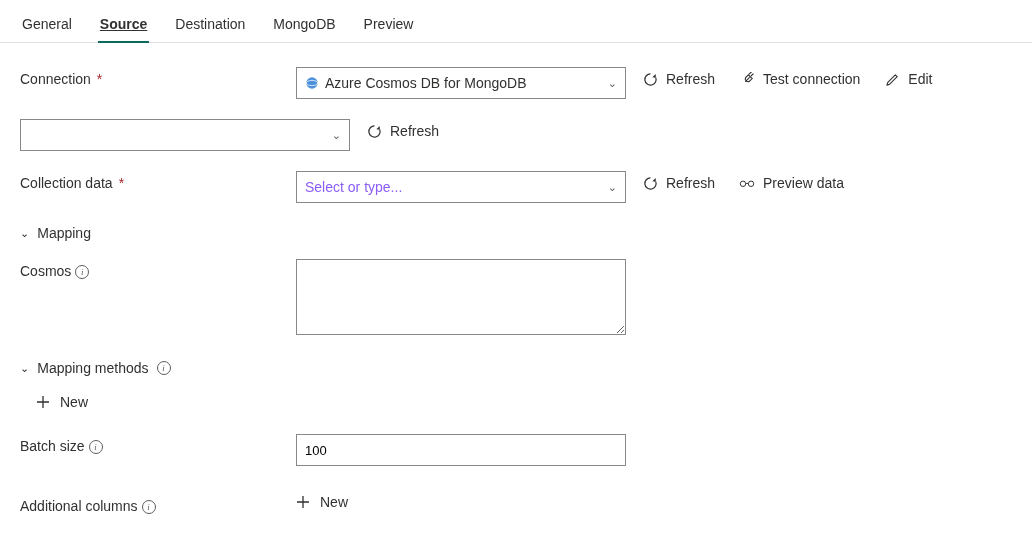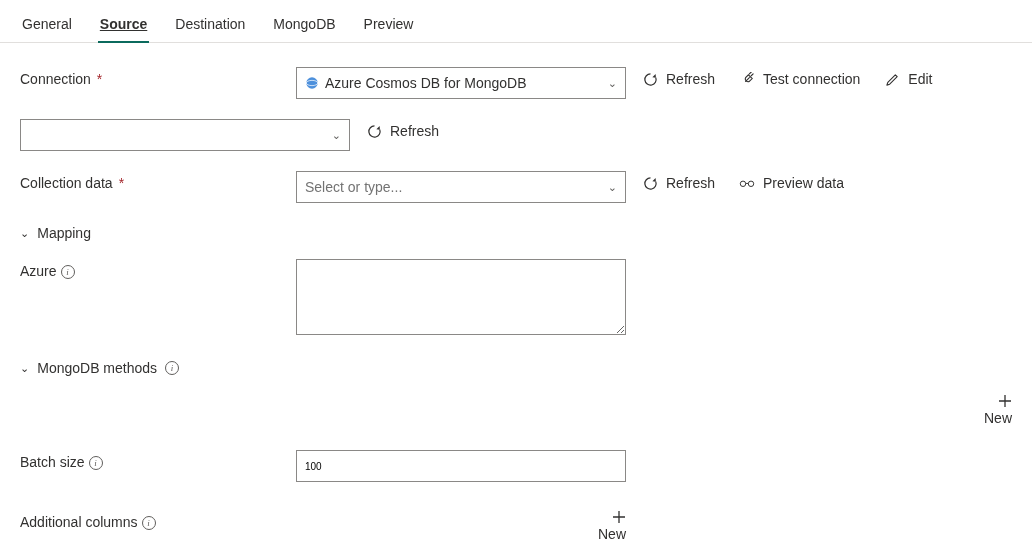--- a/index.html
+++ b/index.html
@@ -82,41 +82,41 @@
     }
     .select-wrap .sel-icon {
       width: 14px; height: 14px;
       margin-right: 6px;
       display: inline-block;
     }
     .select-wrap .sel-text {
       flex: 1;
       color: #323130;
     }
-    .select-wrap .placeholder { color: #737373; }
+    .select-wrap .placeholder { color: #8b5cf6; }
     .select-wrap .chev {
       color: #605e5c;
       font-size: 11px;
     }
     .textarea {
       width: 100%;
       height: 76px;
       border: 1px solid #8a8886;
       background: #fff;
       resize: both;
       padding: 6px 8px;
       font-family: inherit;
       font-size: 14px;
     }
     .text-input input {
       border: none;
       outline: none;
       width: 100%;
       height: 100%;
-      font-size: 10px;
+      font-size: 13px;
       font-family: inherit;
     }
     .actions-col {
       display: flex;
       align-items: center;
       gap: 24px;
       padding-top: 4px;
     }
     .action-link {
       display: flex;
@@ -142,24 +142,23 @@
       font-size: 11px;
       color: #323130;
     }
     .section-sub {
       padding-left: 16px;
       margin-top: 16px;
       margin-bottom: 24px;
     }
     .new-btn {
       display: flex;
-      align-items: flex-end;
-      gap: 2px;
+      align-items: center;
+      gap: 10px;
       cursor: pointer;
-      flex-direction: column;
     }
     .plus {
       width: 14px; height: 14px;
       display: inline-flex;
       align-items: center;
       justify-content: center;
     }
     svg { display: block; }
   </style>
 </head>
@@ -277,32 +276,32 @@
 
   <div class="row" style="margin-bottom:16px;">
     <div class="section-toggle">
       <span class="chev-down">⌄</span>
       <span>Mapping</span>
     </div>
   </div>
 
   <div class="row">
     <div class="label-col">
-      <span class="label-text">Azure</span>
+      <span class="label-text">Cosmos</span>
       <span class="info-icon">i</span>
     </div>
     <div class="input-col">
       <textarea class="textarea" style=""></textarea>
     </div>
   </div>
 
   <div class="row" style="margin-bottom:8px;">
     <div class="section-toggle">
       <span class="chev-down">⌄</span>
-      <span>MongoDB methods</span>
+      <span>Mapping methods</span>
       <span class="info-icon">i</span>
     </div>
   </div>
   <div class="section-sub">
     <div class="new-btn">
       <span class="plus">
         <svg viewBox="0 0 14 14" width="14" height="14">
             <path d="M7 1 V13 M1 7 H13" stroke="#323130" stroke-width="1.3"></path>
           </svg>
       </span>

